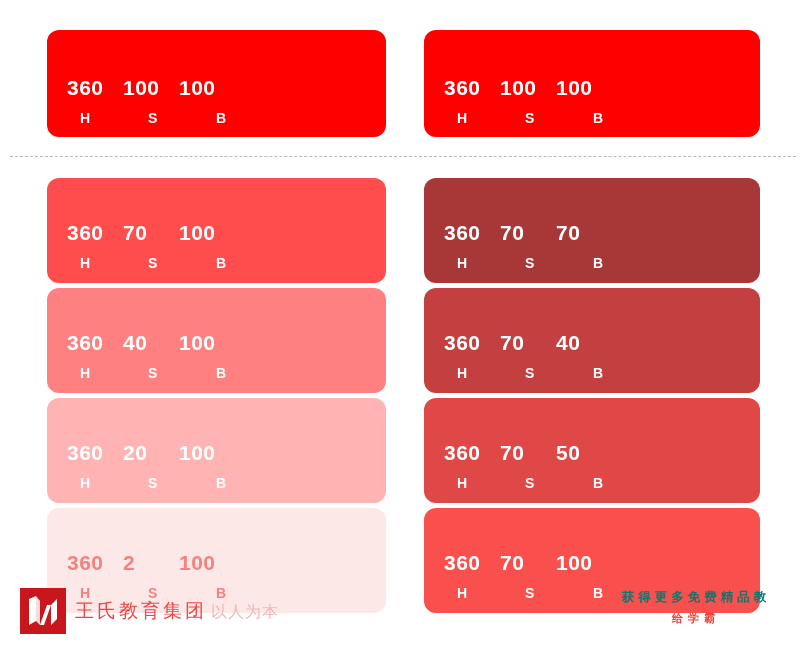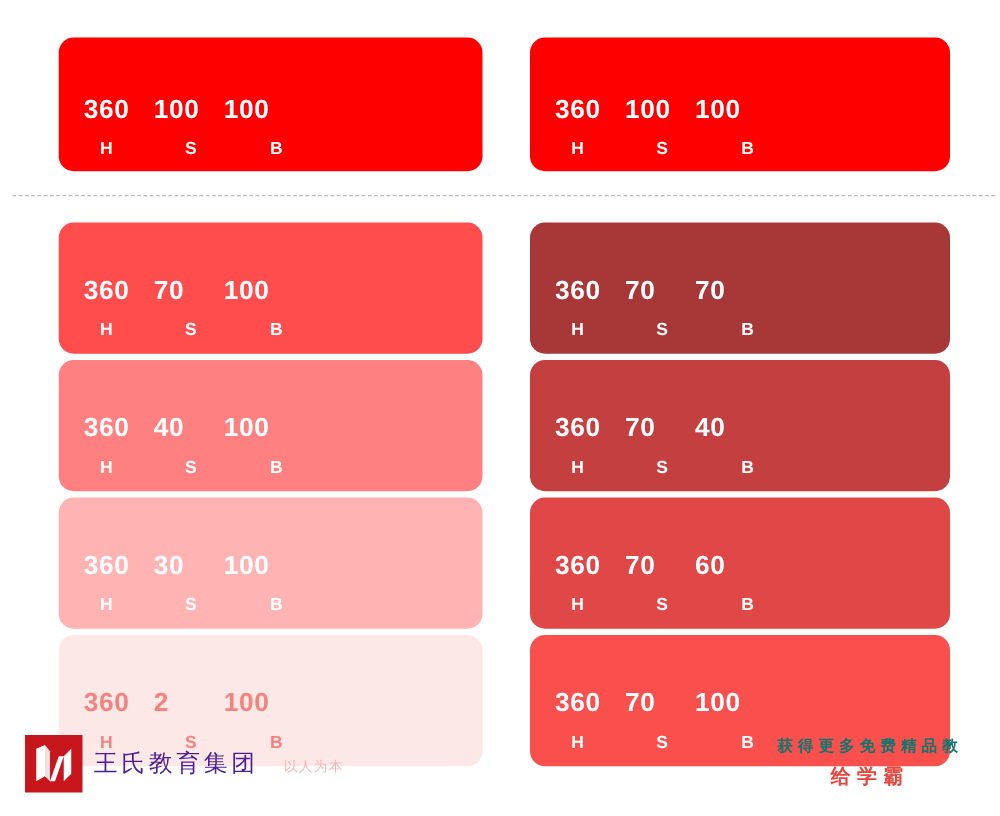--- a/index.html
+++ b/index.html
@@ -102,44 +102,44 @@
     display: flex;
     align-items: baseline;
   }
   #wm-brand {
     font-size: 19px;
     letter-spacing: 3px;
     color: #f6bdbd;
     font-family: "DejaVu Sans", sans-serif;
   }
   #wm-slogan {
-    font-size: 11px;
+    font-size: 16px;
     letter-spacing: 1px;
     color: #f0b7b7;
-    margin-left: 20px;
+    margin-left: 4px;
     font-family: "DejaVu Sans", sans-serif;
   }
 
   #wm-right {
     position: absolute;
     left: 596px;
     top: 589px;
     width: 200px;
     text-align: center;
     pointer-events: none;
   }
   #wm-r1 {
     font-size: 12.5px;
     letter-spacing: 4px;
     color: #ffd9d3;
     font-family: "DejaVu Sans", sans-serif;
     white-space: nowrap;
   }
   #wm-r2 {
-    font-size: 16px;
+    font-size: 11px;
     font-weight: bold;
     letter-spacing: 5px;
     color: #e8453c;
     margin-top: 5px;
     font-family: "DejaVu Sans", sans-serif;
     white-space: nowrap;
   }
 </style>
 </head>
 <body style="background: rgb(255, 255, 255);">
@@ -196,21 +196,21 @@
     <div class="labels">
       <span class="lab c0">H</span>
       <span class="lab c1">S</span>
       <span class="lab c2">B</span>
     </div>
   </div>
 
   <div class="card" style="left: 47px; top: 398px; width: 339px; height: 105px; background: rgb(255, 179, 179); color: rgb(255, 255, 255);">
     <div class="values">
       <span class="val c0">360</span>
-      <span class="val c1">30</span>
+      <span class="val c1">20</span>
       <span class="val c2">100</span>
     </div>
     <div class="labels">
       <span class="lab c0">H</span>
       <span class="lab c1">S</span>
       <span class="lab c2">B</span>
     </div>
   </div>
 
   <div class="card" style="left: 47px; top: 508px; width: 339px; height: 105px; background: rgb(253, 232, 232); color: rgb(244, 131, 127);">
@@ -249,21 +249,21 @@
       <span class="lab c0">H</span>
       <span class="lab c1">S</span>
       <span class="lab c2">B</span>
     </div>
   </div>
 
   <div class="card" style="left: 424px; top: 398px; width: 336px; height: 105px; background: rgb(224, 72, 72); color: rgb(255, 255, 255);">
     <div class="values">
       <span class="val c0">360</span>
       <span class="val c1">70</span>
-      <span class="val c2">60</span>
+      <span class="val c2">50</span>
     </div>
     <div class="labels">
       <span class="lab c0">H</span>
       <span class="lab c1">S</span>
       <span class="lab c2">B</span>
     </div>
   </div>
 
   <div class="card" style="left: 424px; top: 508px; width: 336px; height: 105px; background: rgb(249, 80, 78); color: rgb(255, 255, 255);">
     <div class="values">
@@ -281,21 +281,21 @@
   <div id="wm-left">
     <div id="wm-logo" style="background: rgb(200, 22, 29);">
       <svg width="32" height="32" viewBox="0 0 32 32" aria-hidden="true">
         <polygon points="2,4 9,1 9,26 2,30" fill="#ffffff"></polygon>
         <polygon points="9,1 13,6 13,30 9,26" fill="#ffffff" opacity="0.85"></polygon>
         <polygon points="13,30 20,10 24,10 17,30" fill="#ffffff"></polygon>
         <polygon points="24,10 30,4 30,24 24,30" fill="#ffffff"></polygon>
       </svg>
     </div>
     <div id="wm-left-text">
-      <span id="wm-brand" style="color: #4c1d95;">王氏教育集团</span>
+      <span id="wm-brand" style="color: #ef4444;">王氏教育集团</span>
       <span id="wm-slogan">以人为本</span>
     </div>
   </div>
 
   <div id="wm-right">
     <div id="wm-r1" style="color: #0f766e; font-weight: bold;">获得更多免费精品教</div>
     <div id="wm-r2" style="color: rgb(232, 69, 60);">给学霸</div>
   </div>
 
 </div>

